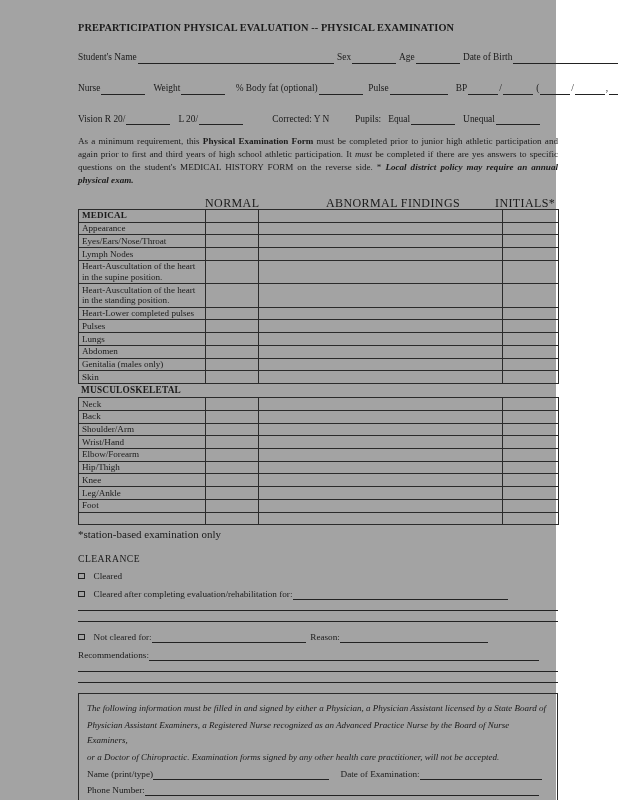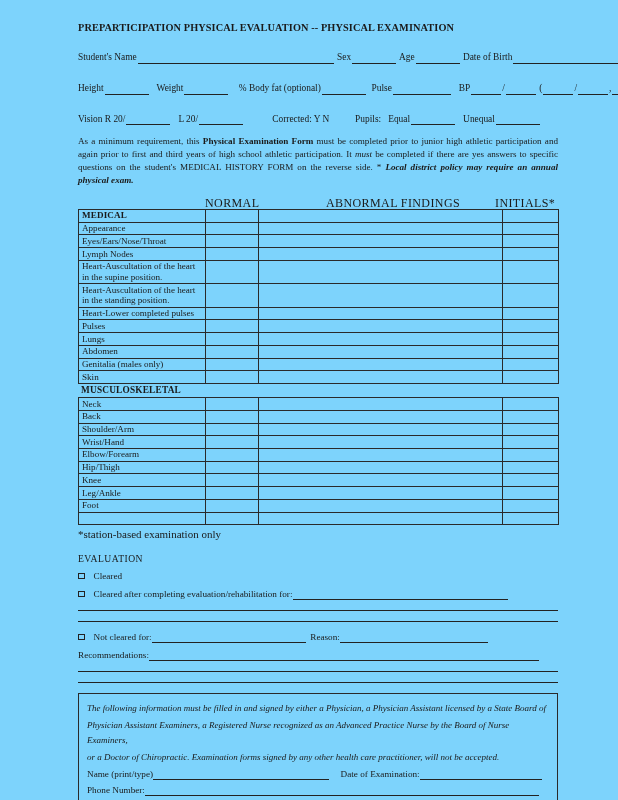--- a/index.html
+++ b/index.html
@@ -11,22 +11,22 @@
   body {
     width: 618px; height: 800px;
     position: relative;
     font-family: "Liberation Serif", "DejaVu Serif", serif;
     color: #1a1a1a;
     overflow: hidden;
   }
   .page {
     position: absolute;
     left: 0; top: 0;
-    width: 618px; height: 800px;
-    background: #7dd3fc;
+    width: 556px; height: 800px;
+    background: #a3a3a3;
   }
   .content {
     position: absolute;
     left: 78px; top: 22px;
     width: 480px;
   }
 
   
   .doc-title {
     font-family: "Liberation Serif", serif;
@@ -182,21 +182,21 @@
     <div class="doc-title">PREPARTICIPATION PHYSICAL EVALUATION -- PHYSICAL EXAMINATION</div>
 
     <div class="demo-row">
       <span class="lbl">Student's Name</span><span class="ln ln-name"></span>
       <span class="lbl">Sex</span><span class="ln ln-m"></span>
       <span class="lbl">Age</span><span class="ln ln-m"></span>
       <span class="lbl">Date of Birth</span><span class="ln ln-dob"></span>
     </div>
 
     <div class="demo-row">
-      <span class="lbl">Height</span><span class="ln ln-m"></span>
+      <span class="lbl">Nurse</span><span class="ln ln-m"></span>
       &nbsp;&nbsp;<span class="lbl">Weight</span><span class="ln ln-m"></span>
       &nbsp;&nbsp;&nbsp;<span class="lbl">% Body fat (optional)</span><span class="ln ln-m"></span>
       &nbsp;<span class="lbl">Pulse</span><span class="ln ln-l"></span>
       &nbsp;&nbsp;<span class="lbl">BP</span><span class="ln ln-s"></span><span>/</span><span class="ln ln-s"></span>
       <span>(</span><span class="ln ln-s"></span><span>/</span><span class="ln ln-s"></span><span>,</span><span class="ln ln-s"></span>
     </div>
 
     <div class="demo-row">
       <span class="lbl">Vision  R 20/</span><span class="ln ln-m"></span>
       &nbsp;&nbsp;<span class="lbl">L 20/</span><span class="ln ln-m"></span>
@@ -353,21 +353,21 @@
           <td class="c-label"></td>
           <td class="c-normal"></td>
           <td class="c-abn"></td>
           <td class="c-init"></td>
         </tr>
       </tbody>
     </table>
 
     <div class="footnote">*station-based examination only</div>
 
-    <div class="clearance-title">EVALUATION</div>
+    <div class="clearance-title">CLEARANCE</div>
 
     <div class="cb-row">
       <span class="cbox"></span><span>Cleared</span>
     </div>
 
     <div class="cb-row">
       <span class="cbox"></span><span>Cleared after completing evaluation/rehabilitation for:</span><span class="inline-ln" style="width:215px"></span>
     </div>
 
     <div class="rule rule-full"></div>

